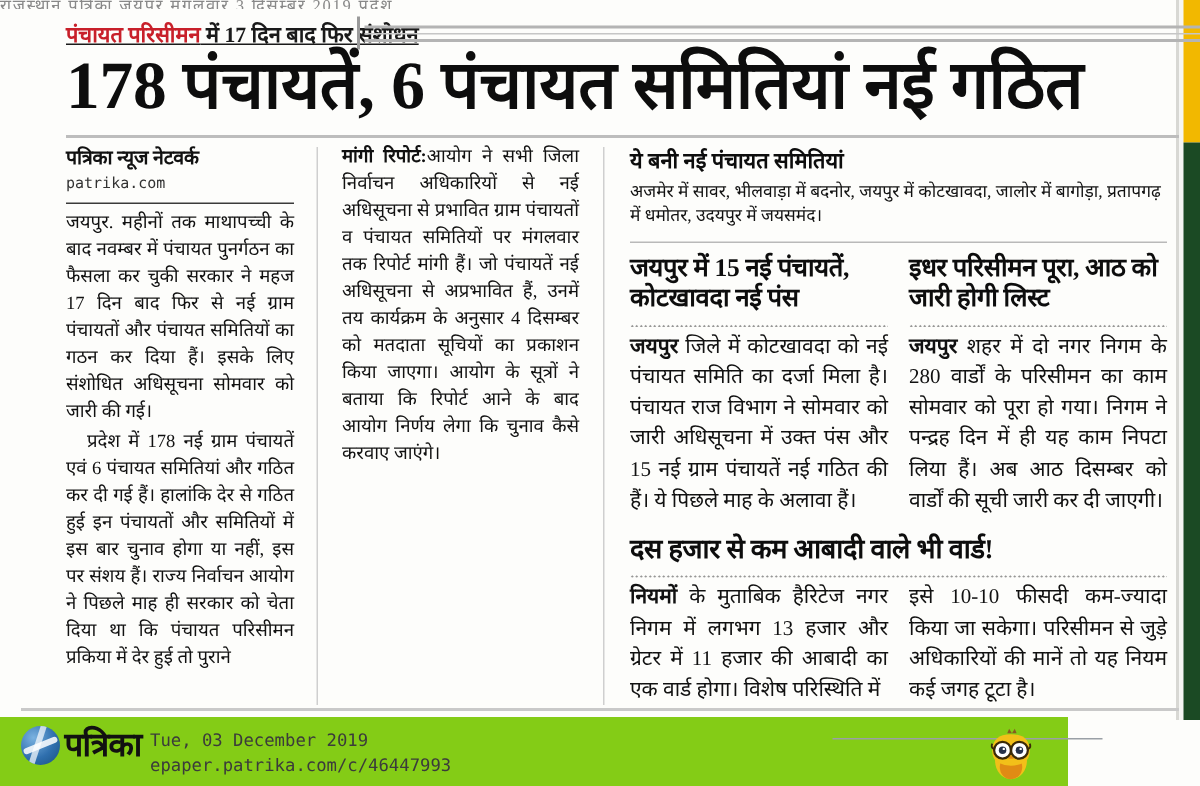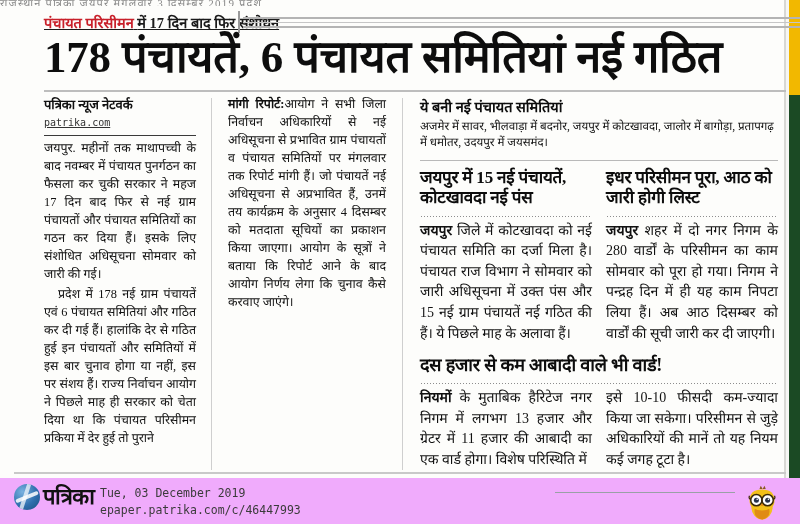--- a/index.html
+++ b/index.html
@@ -104,21 +104,20 @@
   .col-mid   { left: 228px; top: 96px; width: 158px; }
 
   .byline {
     font-size: 13px; font-weight: bold; color: #111;
     margin-bottom: 1px; letter-spacing: -0.1px;
   }
   .byline-url {
     font-family: "DejaVu Sans Mono", monospace;
     font-size: 10px; color: #333;
     margin-bottom: 5px;
-    text-decoration: underline;
   }
   .byline-rule {
     border-top: 1.5px solid #3a3a3a;
     margin-bottom: 4px; width: 100%;
   }
   .indent { text-indent: 14px; }
   .subhead-inline { font-weight: bold; }
 
   
   .gutter {
@@ -170,22 +169,22 @@
   }
 
   .bottom-rule {
     position: absolute; left: 14px; top: 472px;
     width: 772px; height: 2px; background: #c9c9c9;
   }
 
   
   .footer {
     position: absolute; left: 0; top: 478px;
-    width: 800px; height: 46px;
-    background: #f0abfc;
+    width: 712px; height: 46px;
+    background: #84cc16;
   }
   .footer-logo {
     position: absolute; left: 14px; top: 6px;
     display: flex; align-items: center; gap: 3px;
   }
   .globe {
     width: 26px; height: 26px; border-radius: 50%;
     background: radial-gradient(circle at 32% 30%, #7ab2e0 0%, #2f6fae 55%, #18507f 100%);
     position: relative; overflow: hidden;
   }

